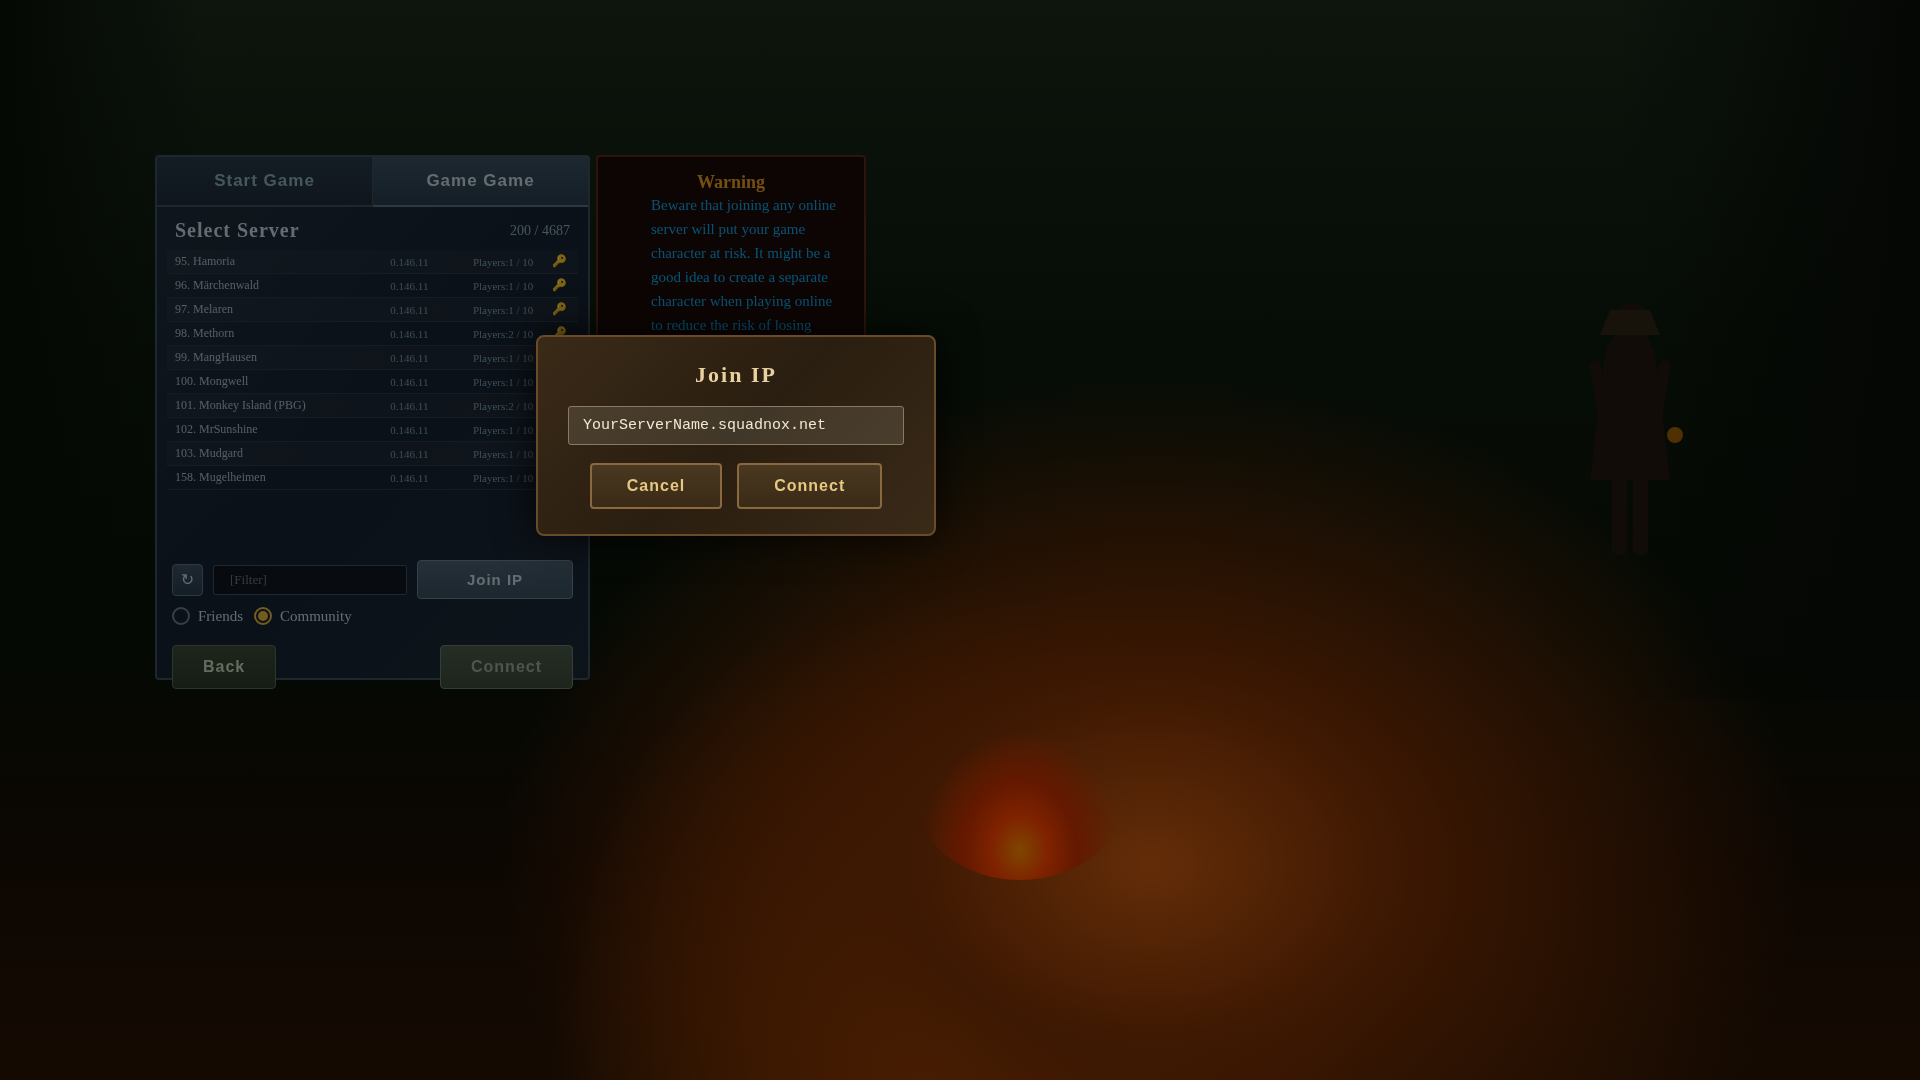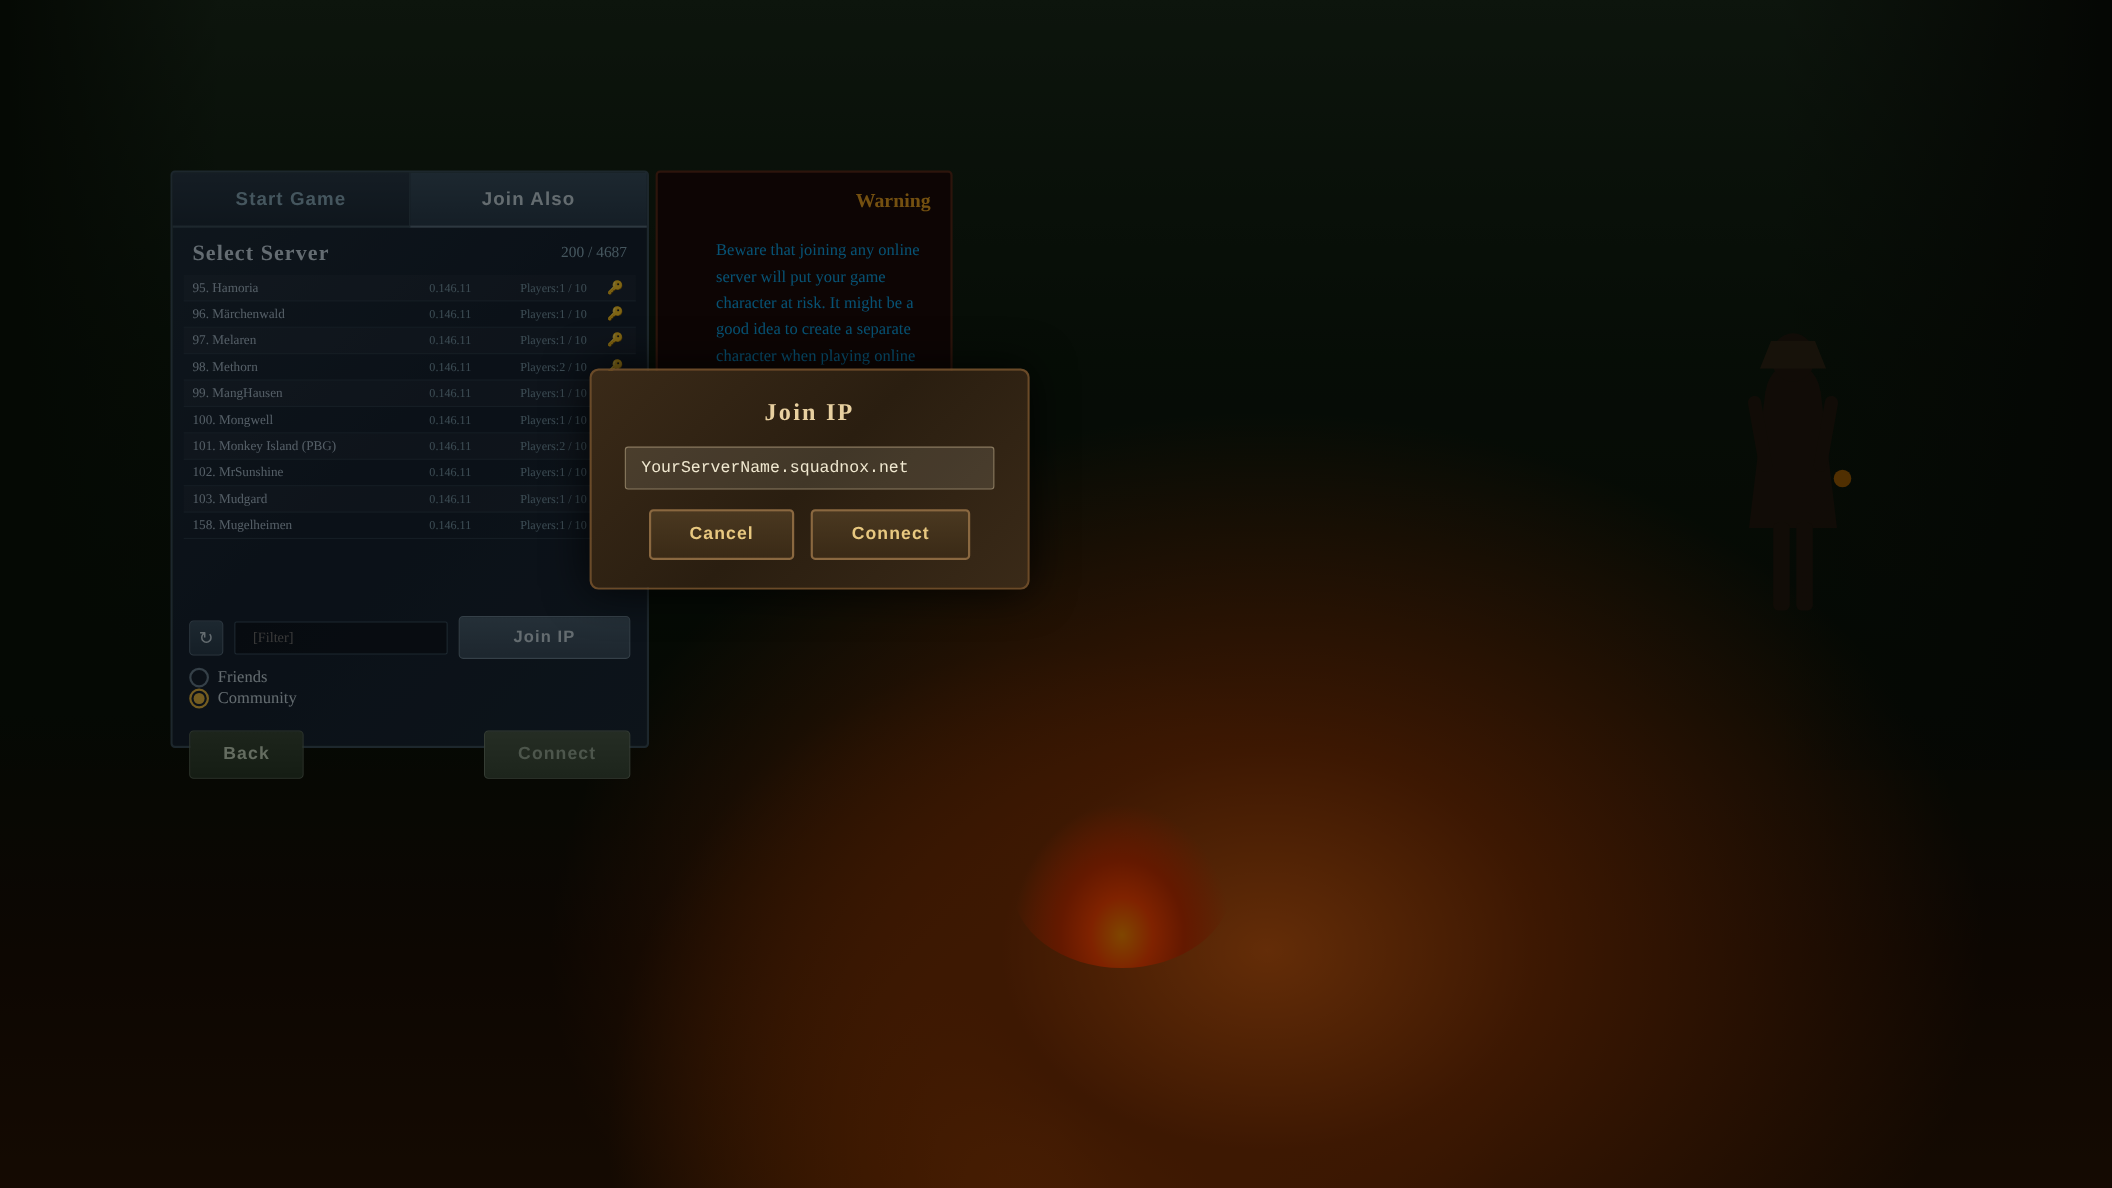--- a/index.html
+++ b/index.html
@@ -232,22 +232,22 @@
       cursor: pointer;
       border-radius: 4px;
       letter-spacing: 1px;
       align-self: flex-end;
       width: 160px;
       text-align: center;
     }
 
     .radio-group {
       display: flex;
-      flex-direction: column;
-      gap: 1px;
+      flex-direction: row;
+      gap: 11px;
     }
 
     .radio-label {
       display: flex;
       align-items: center;
       gap: 8px;
       color: #c8d8e0;
       font-size: 15px;
       cursor: pointer;
     }
@@ -314,22 +314,22 @@
       border: 2px solid #5a2a18;
       border-radius: 4px;
       padding: 15px 18px;
       z-index: 10;
     }
 
     .warning-title {
       color: #e8a020;
       font-size: 18px;
       font-weight: bold;
-      text-align: right;
-      margin-bottom: 23px;
+      text-align: center;
+      margin-bottom: 0;
     }
 
     .warning-text {
       color: #0ea5e9;
       font-size: 15px;
       line-height: 1.6;
       margin-left: 35px;
     }
 
     
@@ -434,21 +434,21 @@
     <circle cx="105" cy="155" r="8" fill="#ff8c00" opacity="0.8"></circle>
   </g>
 </svg>
 
 <div class="dialog-overlay"></div>
 
 <div class="server-panel">
 
   <div class="tabs">
     <button class="tab-btn tab-start">Start Game</button>
-    <button class="tab-btn tab-join">Join Also</button>
+    <button class="tab-btn tab-join">Game Game</button>
   </div>
 
   <div class="server-header">
     <span class="server-title">Select Server</span>
     <span class="server-count">200 / 4687</span>
   </div>
 
   <div class="server-list" id="server-list-container">
   <div class="server-row">
       <span class="server-name">95. Hamoria</span>

